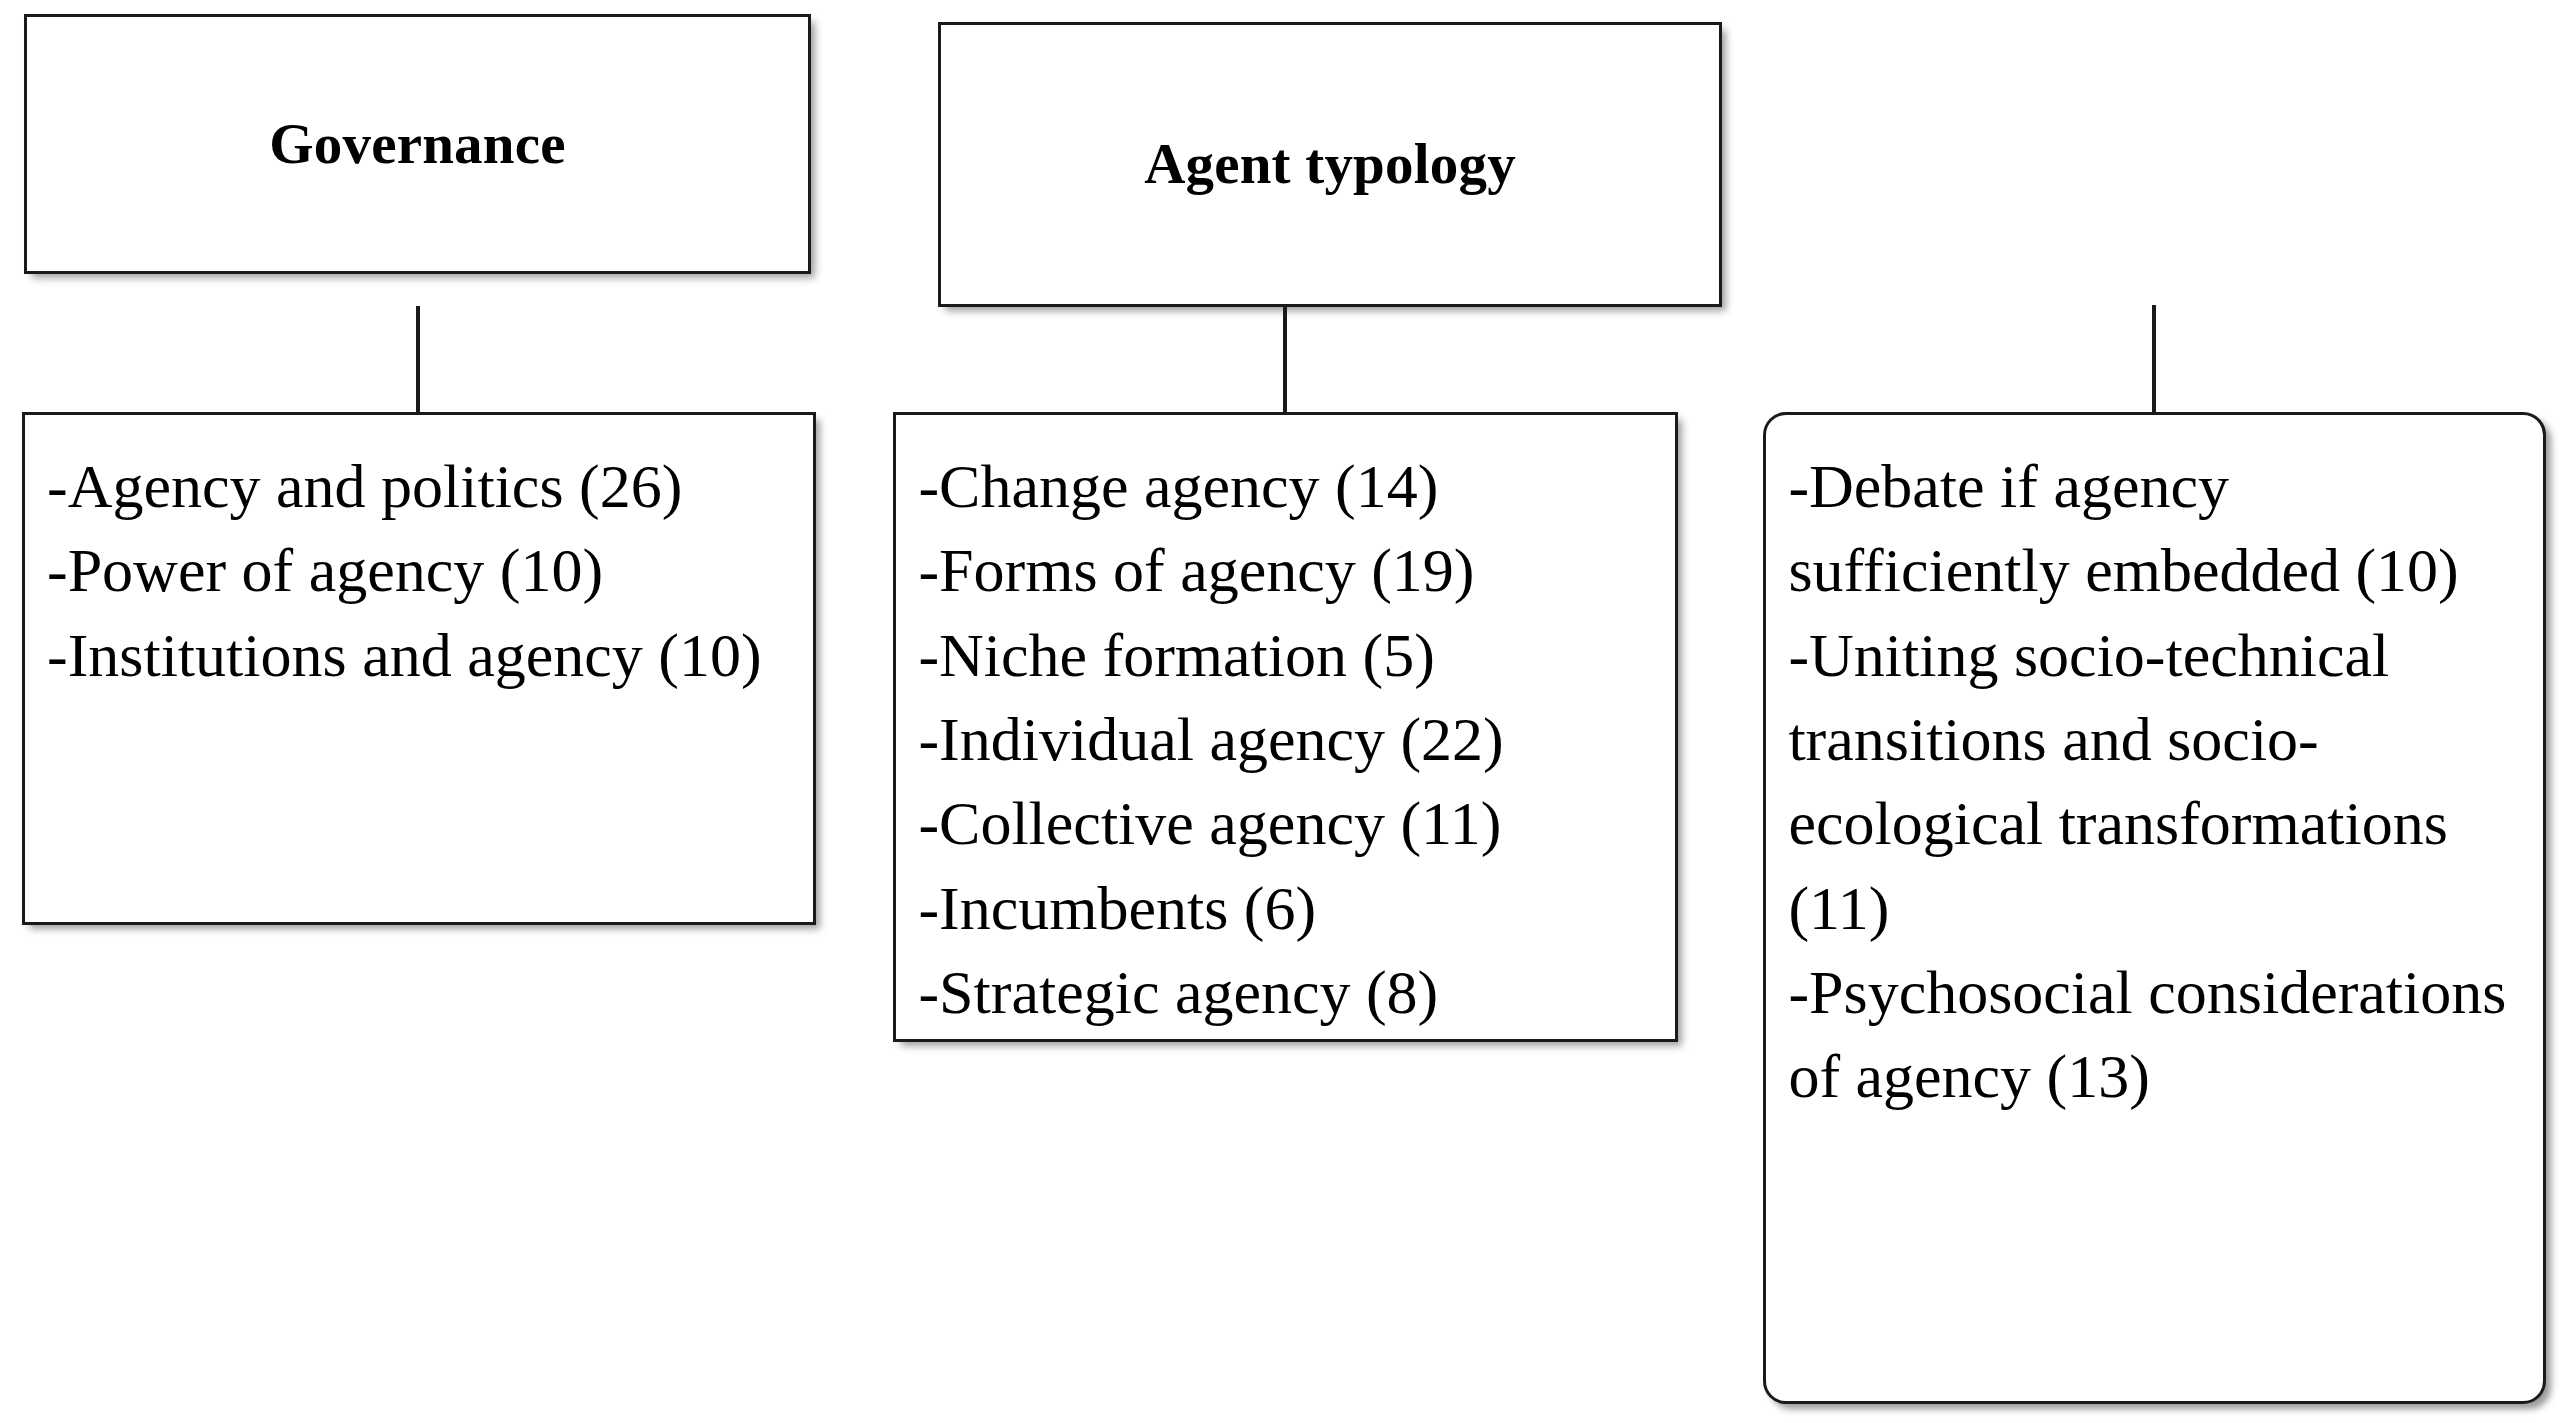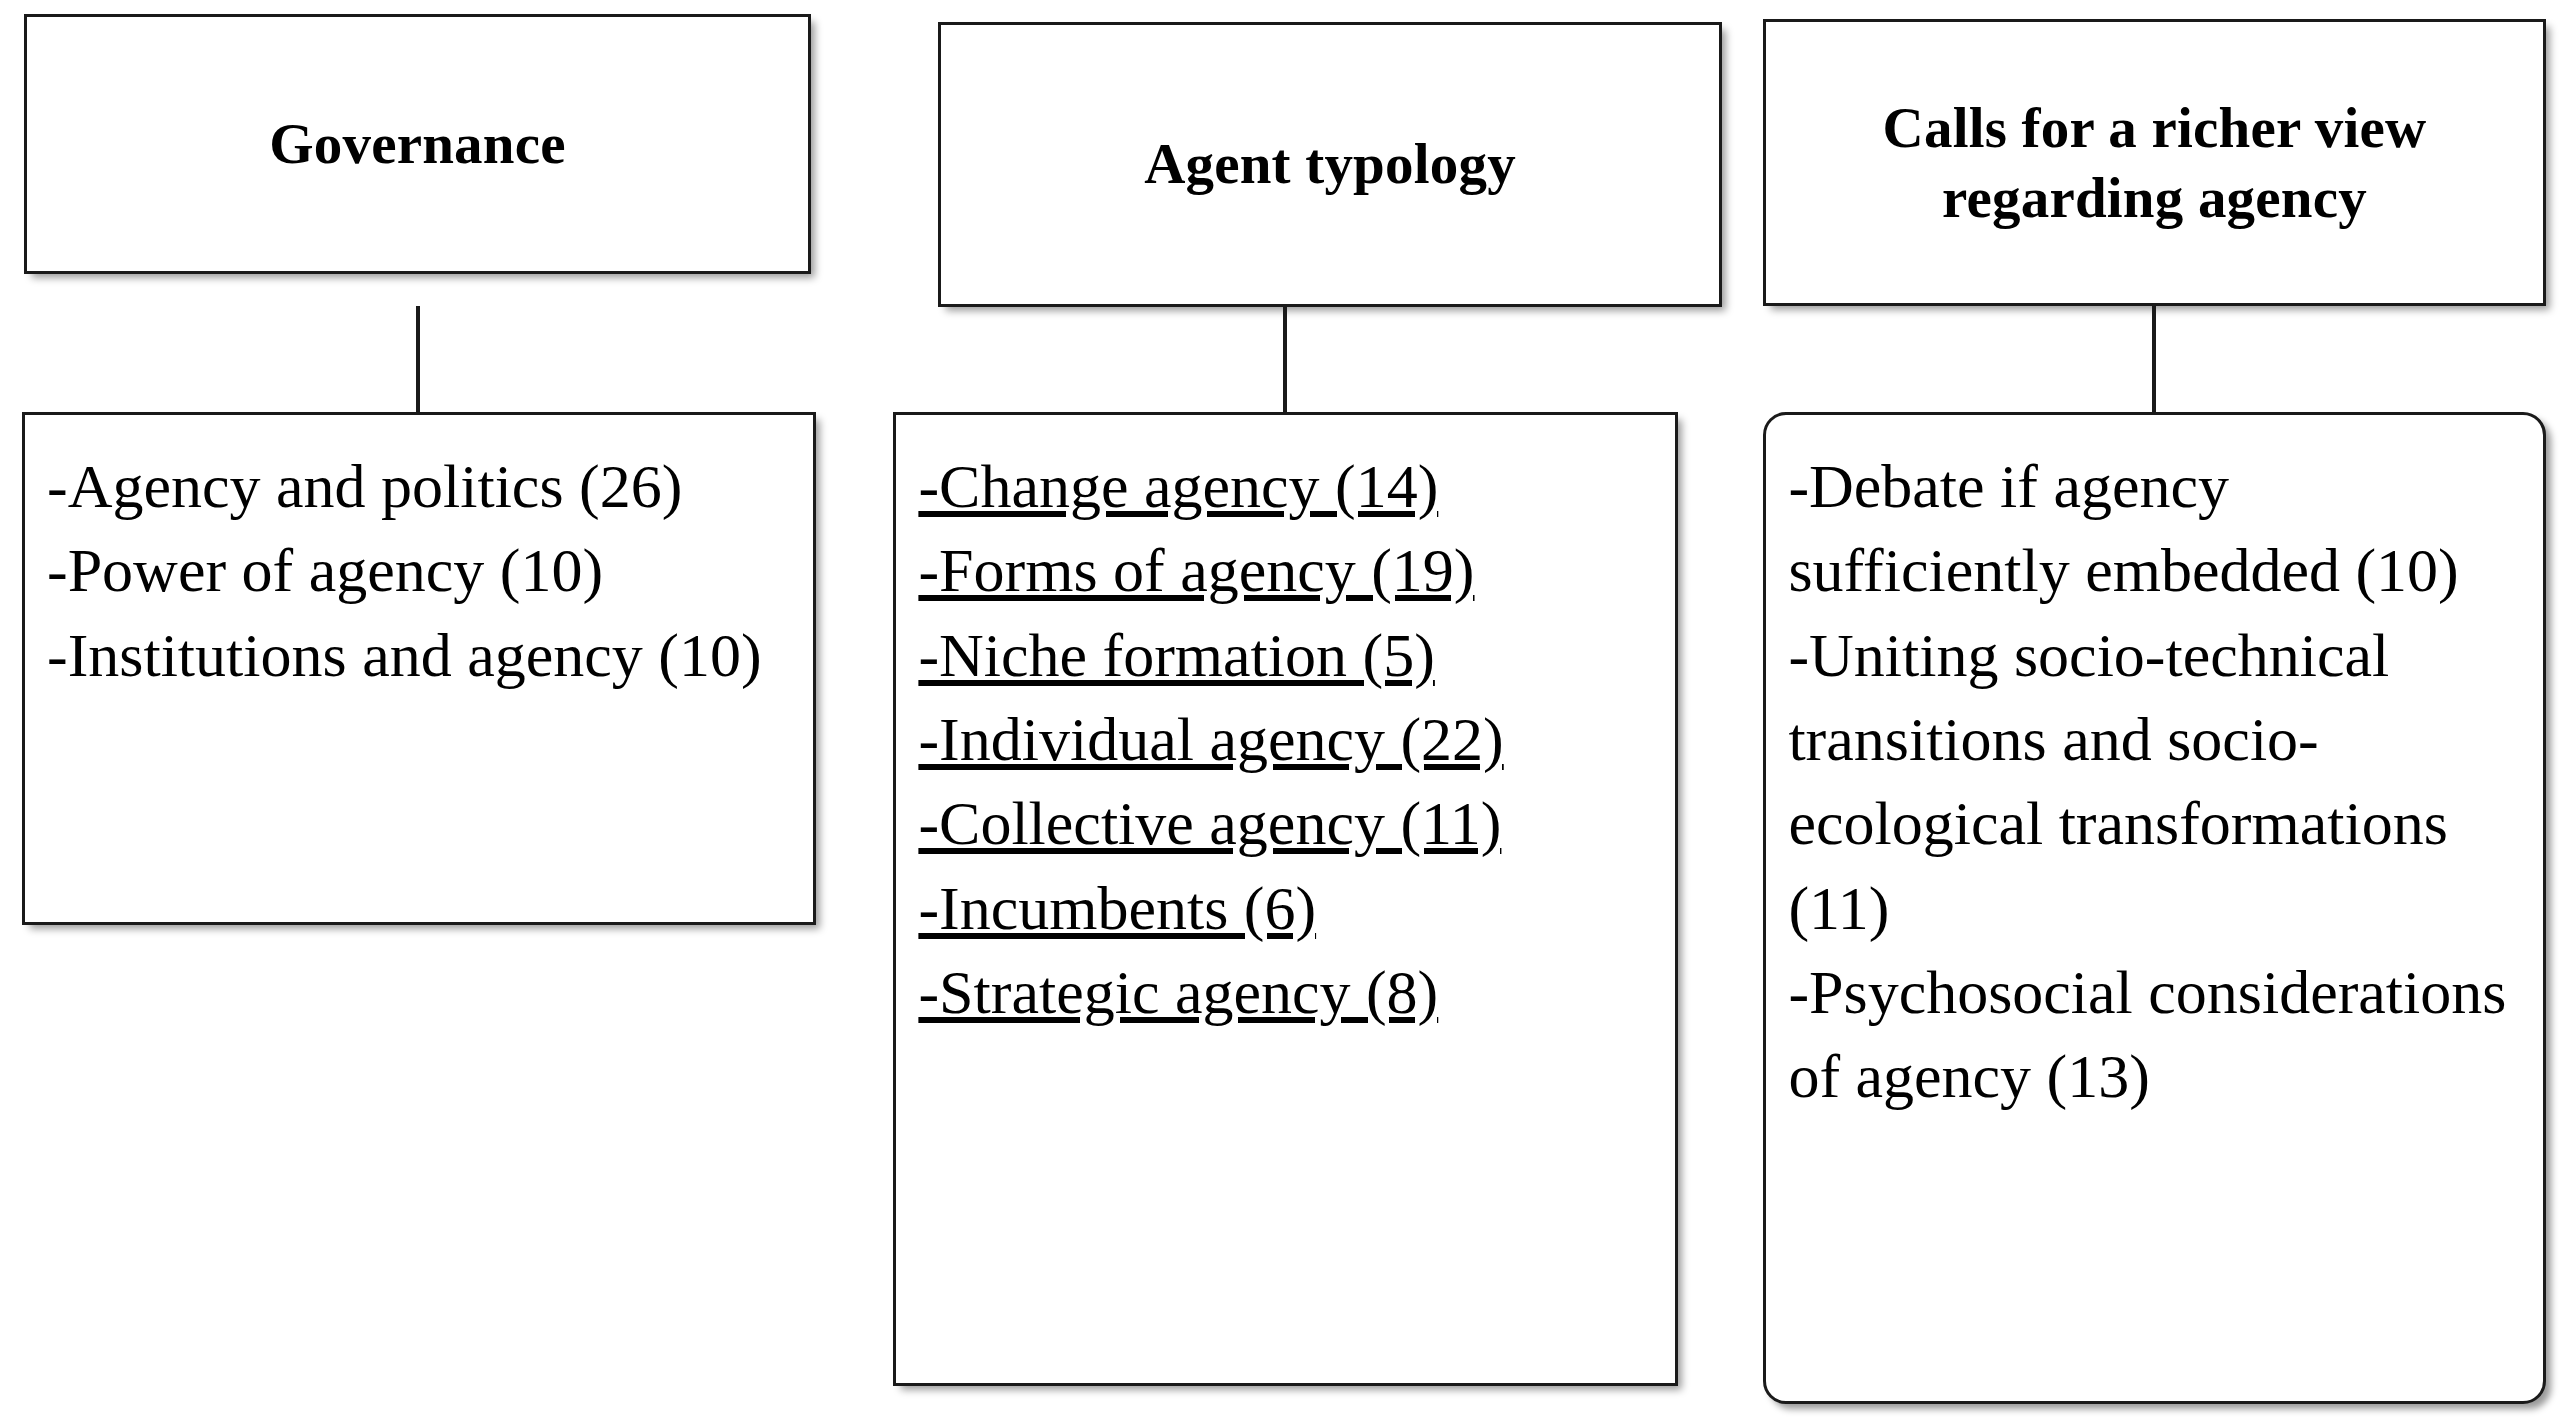--- a/index.html
+++ b/index.html
@@ -55,21 +55,21 @@
 
   
   
   #hdr-governance       { left: 24px;   top: 14px;  width: 787px; height: 260px; }
   #conn-governance      { left: 416px;  top: 306px; height: 107px; }
   #box-governance       { left: 21.6px;   top: 412px; width: 794px; height: 513px; }
 
   
   #hdr-agent-typology   { left: 938px; top: 21.6px;  width: 784px; height: 285px; }
   #conn-agent-typology  { left: 1283px; top: 306px; height: 107px; }
-  #box-agent-typology   { left: 893px; top: 412px; width: 785px; height: 974px; text-decoration: underline; }
+  #box-agent-typology   { left: 893px; top: 412px; width: 785px; height: 630px; }
 
   
   #hdr-richer-view      { left: 1763px; top: 19px;  width: 783px; height: 287px; }
   #conn-richer-view     { left: 2152px; top: 305px; height: 108px; }
   #box-richer-view      { left: 1763px; top: 412px; width: 783px; height: 992px; border-radius: 23px; }
 </style>
 </head>
 <body>
 
 <div id="canvas">
@@ -95,23 +95,20 @@
   <div class="box content-box" id="box-agent-typology">
     <div class="content-list">-Change agency (14)
 -Forms of agency (19)
 -Niche formation (5)
 -Individual agency (22)
 -Collective agency (11)
 -Incumbents (6)
 -Strategic agency (8)</div>
   </div>
 
-  <div class="box header-box" id="hdr-richer-view">
-    <span class="header-label">Calls for a richer view regarding agency</span>
-  </div>
 
   <div class="connector" id="conn-richer-view"></div>
 
   <div class="box content-box" id="box-richer-view">
     <div class="content-list">-Debate if agency sufficiently embedded (10)
 -Uniting socio-technical transitions and socio-ecological transformations (11)
 -Psychosocial considerations of agency (13)</div>
   </div>
 
 </div>

